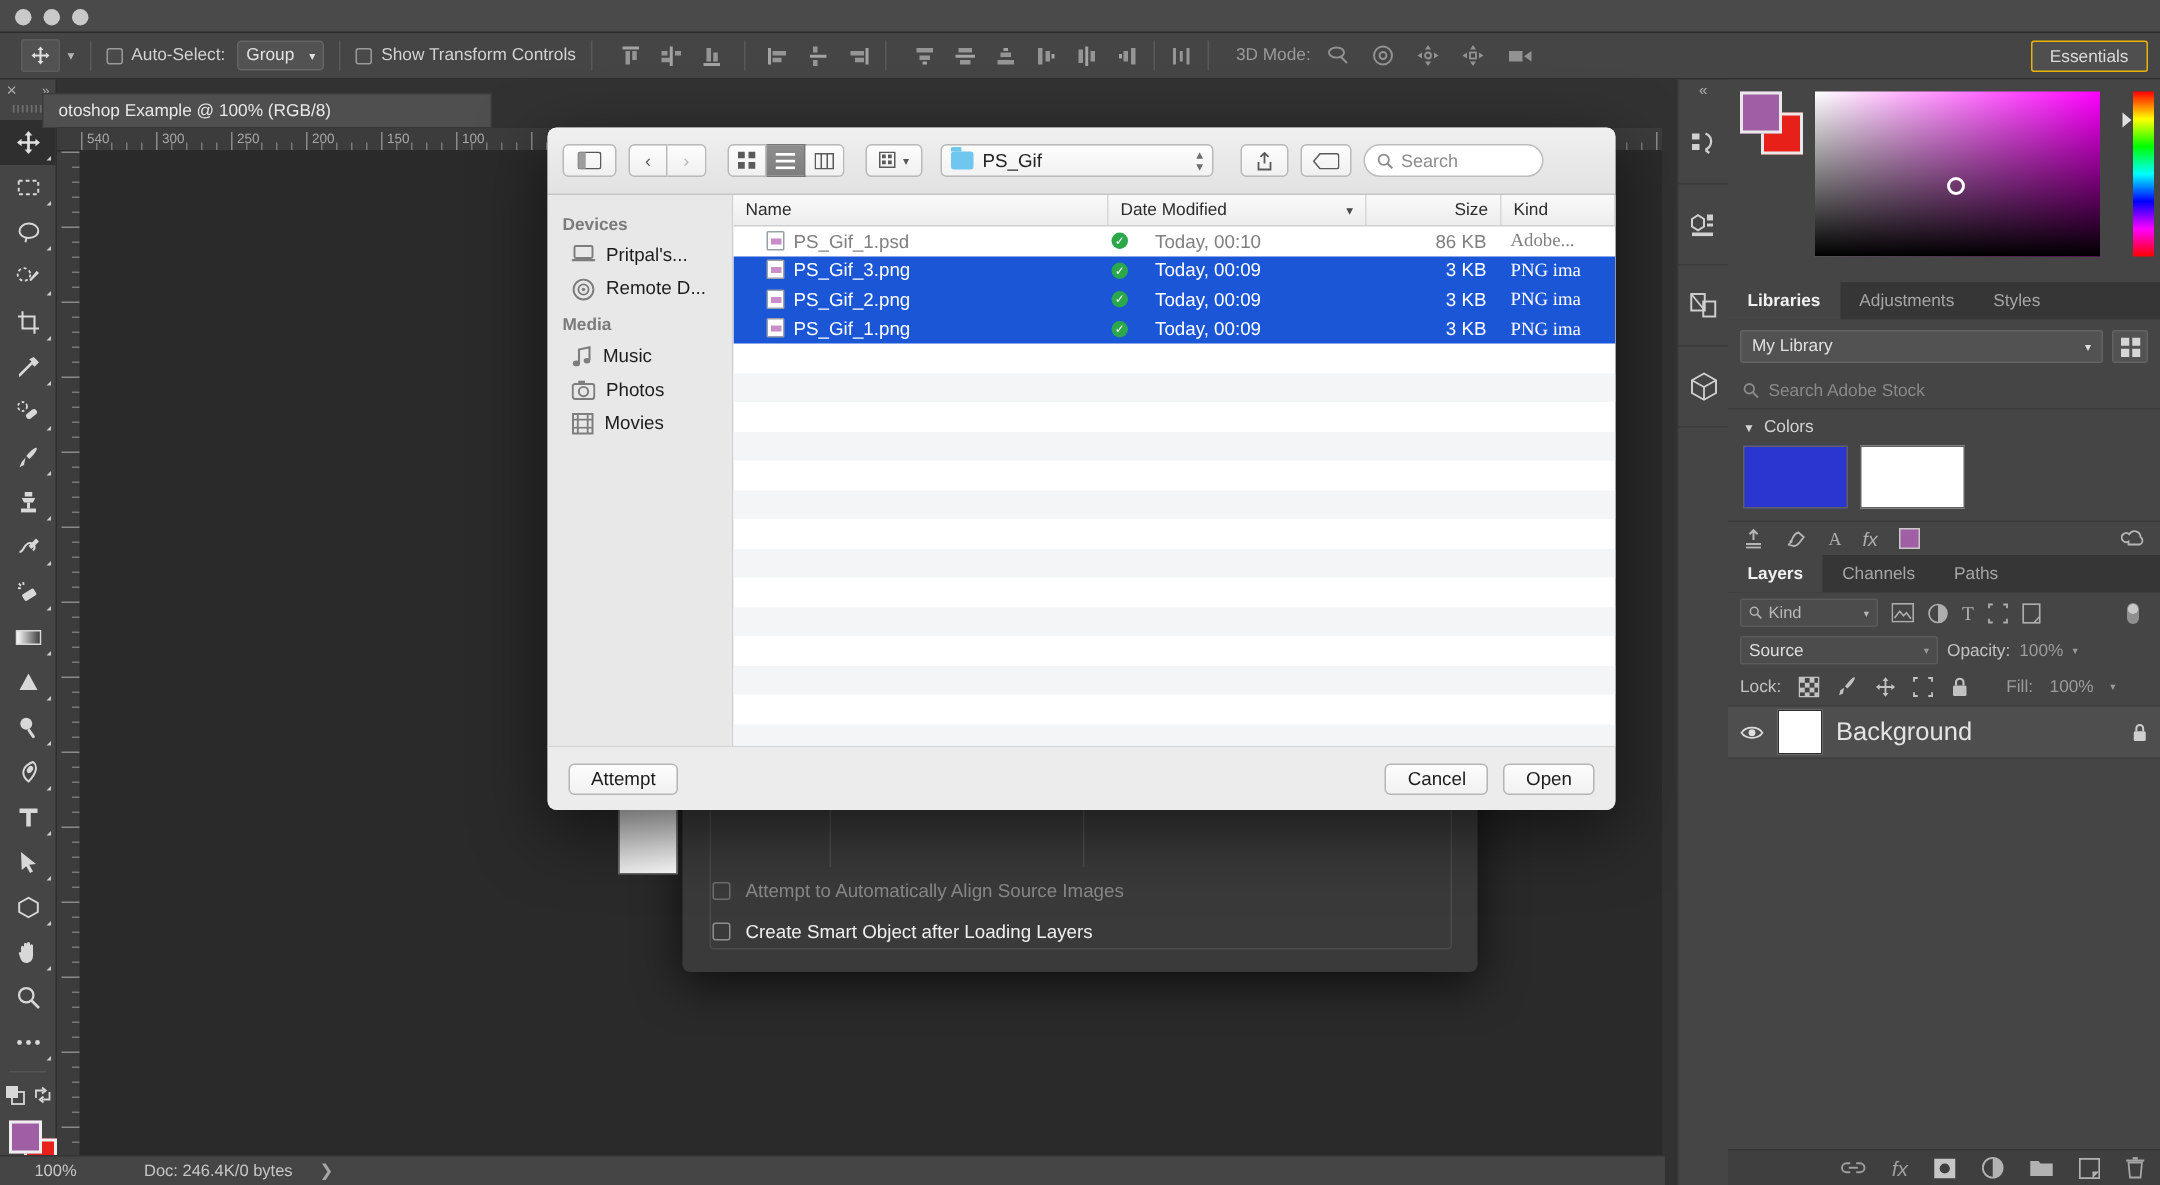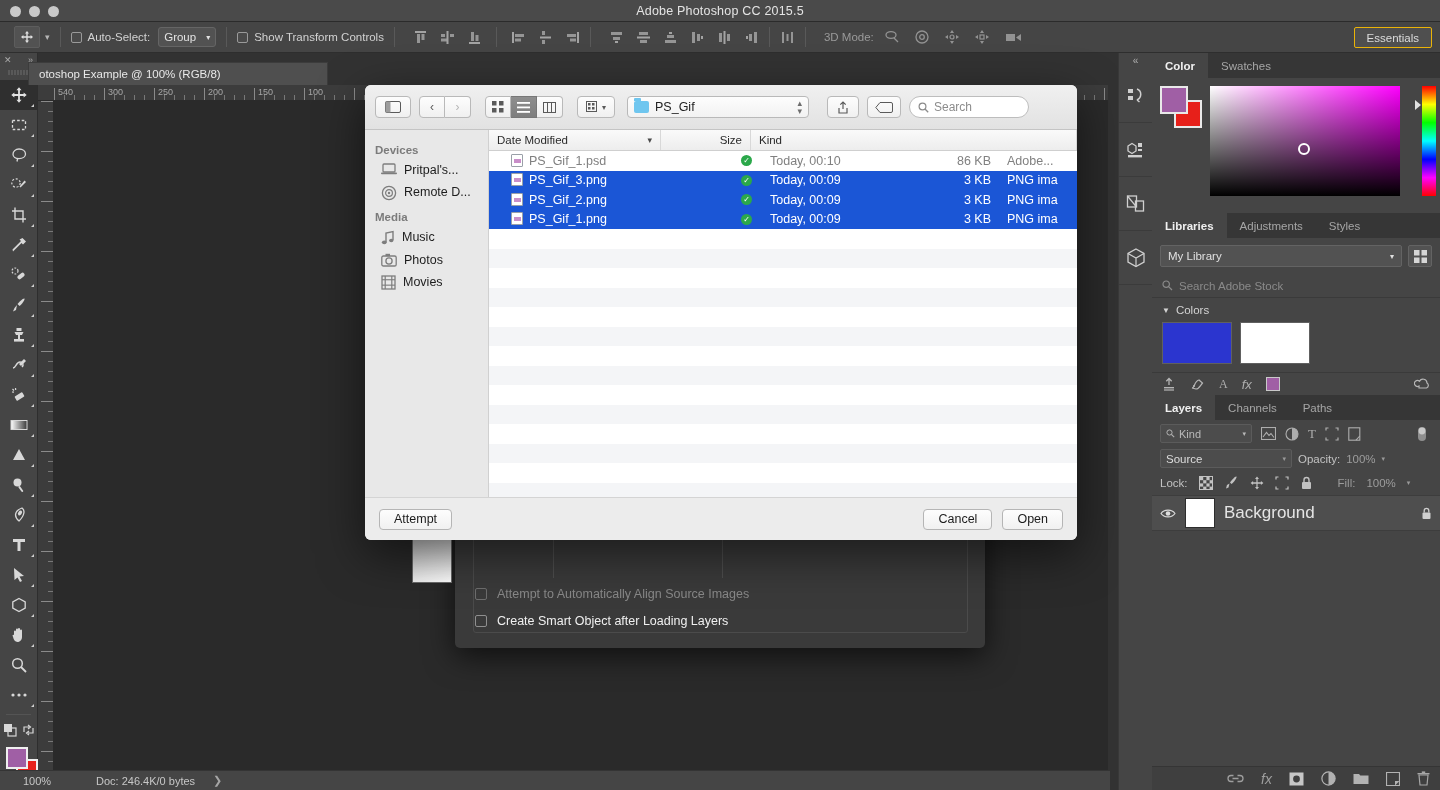--- a/index.html
+++ b/index.html
@@ -181,21 +181,21 @@
                     border-right: 1px solid #d8d8d8; }
   .c-name { width: 250px; } .c-date { width: 172px; justify-content: space-between; }
   .c-size { width: 90px; justify-content: flex-end; } .c-kind { flex: 1; }
   .lrow { display: flex; height: 19.5px; font-size: 12.5px; color: #1b1b1b; align-items: center; }
   .lrow.alt { background: #f4f5f7; }
   .lrow.sel { background: #1b56d6; color: #fff; }
   .lrow.dim { color: #808080; }
   .r-name { width: 250px; display: flex; align-items: flex-start; gap: 6px; padding-left: 22px; }
   .r-badge { width: 170px; display: flex; align-items: center; }
   .r-size { width: 90px; text-align: right; padding-right: 8px; }
-  .r-kind { flex: 1; padding-left: 8px; overflow: hidden; white-space: nowrap; }
+  .r-kind { flex: 1; padding-left: 8px; overflow: hidden; white-space: nowrap; font-family: Liberation Serif, serif; }
   .fileico { width: 12px; height: 13px; background: #fff; border: 1px solid #9aa0a8;
              border-radius: 1px; flex: none; position: relative; }
   .fileico:after { content:''; position:absolute; left:2px; top:4px; width:7px; height:4px;
                    background:#c98ec9; }
   .greendot { width: 11px; height: 11px; border-radius: 50%; background: #2ba84a;
               display: inline-flex; align-items: center; justify-content: center;
               color: #fff; font-size: 8px; margin-left: 2px; }
   .dim .greendot { background: #2ba84a; }
   .fd-foot { height: 43px; background: #ececec; border-top: 1px solid #d4d4d4;
              display: flex; align-items: center; padding: 0 14px; }
@@ -281,21 +281,20 @@
 <body>
 
 <div id="app">
 
   <div class="titlebar">
     <div class="traffic">
       <span></span>
       <span></span>
       <span></span>
     </div>
-    <div class="win-title">Adobe Photoshop CC 2015.5</div>
   </div>
 
   <div class="optionsbar">
     <div class="opt-tool">
       <svg width="14" height="14" viewBox="0 0 14 14">
           <path d="M7 1 L9 3.4 H7.7 V6.3 H10.6 V5 L13 7 L10.6 9 V7.7 H7.7 V10.6 H9 L7 13 L5 10.6 H6.3 V7.7 H3.4 V9 L1 7 L3.4 5 V6.3 H6.3 V3.4 H5 Z" fill="#e0e0e0"></path>
         </svg>
     </div>
     <div class="opt-caret">▾</div>
     <div class="vsep"></div>
@@ -898,20 +897,21 @@
               <rect x="10.2" y="1" width="1.2" height="13" fill="#7d7d7d"></rect>
               <rect x="1" y="4.2" width="13" height="1.1" fill="#7d7d7d"></rect>
               <rect x="1" y="9.6" width="13" height="1.1" fill="#7d7d7d"></rect>
             </svg>
           <span>Movies</span>
         </div>
       </div>
 
       <div class="fd-list">
         <div class="lst-head">
+          <div class="c-name">Name</div>
           <div class="c-date">
             <span>Date Modified</span>
             <span style="font-size:9px;color:#4a4a4a">▾</span>
           </div>
           <div class="c-size">Size</div>
           <div class="c-kind">Kind</div>
         </div>
         <div id="filerows">
             <div class="lrow dim">
               <div class="r-name">
@@ -1015,24 +1015,20 @@
     <div class="dock-btn">
       <svg width="24" height="24" viewBox="0 0 24 24">
           <path d="M12 3 L20 7.5 V16 L12 20.5 L4 16 V7.5 Z" fill="none" stroke="#d0d0d0" stroke-width="1.3"></path>
           <path d="M4 7.5 L12 12 L20 7.5 M12 12 V20.5" fill="none" stroke="#d0d0d0" stroke-width="1.2"></path>
         </svg>
     </div>
   </div>
 
   <div class="panels">
 
-    <div class="ptabs">
-      <div class="ptab on">Color</div>
-      <div class="ptab">Swatches</div>
-    </div>
     <div class="colorpanel">
       <div class="cp-sw">
         <div class="cp-bg"></div>
         <div class="cp-fg"></div>
       </div>
       <div class="cp-field">
         <div class="cp-dot"></div>
       </div>
       <div class="cp-arrow"></div>
       <div class="cp-hue"></div>

